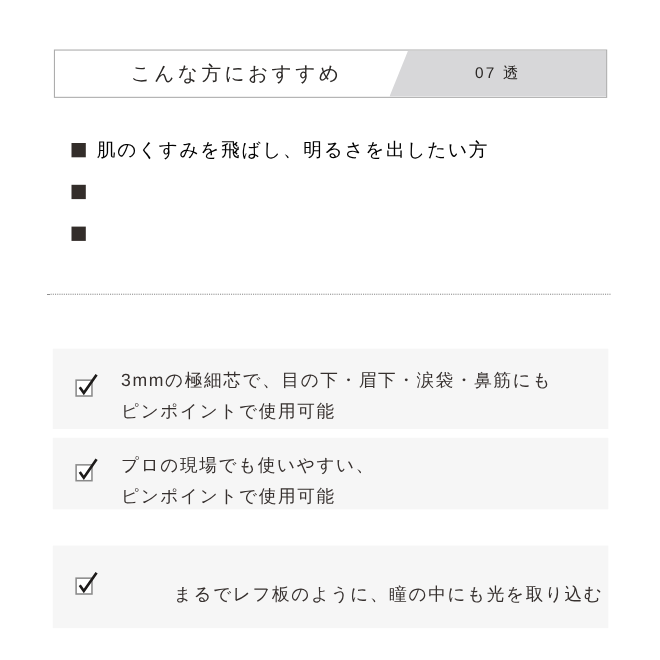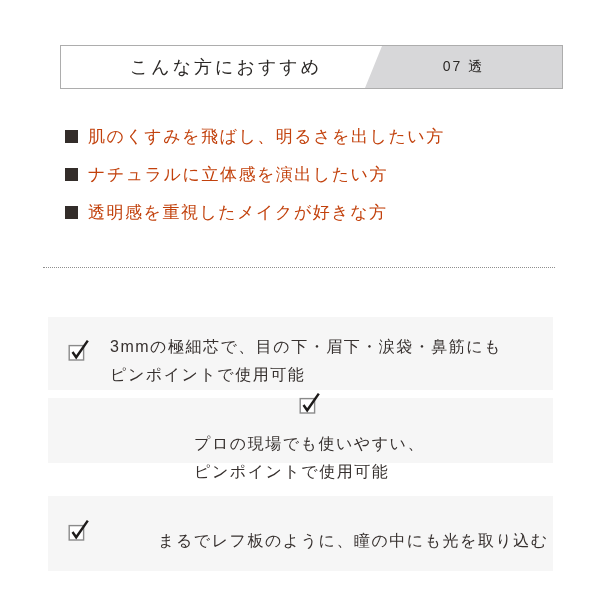--- a/index.html
+++ b/index.html
@@ -8,21 +8,21 @@
     width:600px;height:600px;
     background:#ffffff;
     font-family:"Liberation Sans","DejaVu Sans",sans-serif;
     color:#36302e;
     overflow:hidden;
   }
 
   
   .header-box{
     position:absolute;left:49px;top:45px;width:503px;height:44px;
-    border:1px solid #adadad;background:#ffffff;box-sizing:border-box;margin-left:11px;
+    border:1px solid #adadad;background:#ffffff;box-sizing:border-box;
   }
   .header-title{
     position:absolute;left:0;top:0;bottom:0;width:330px;
     display:flex;align-items:center;justify-content:center;
     font-size:18px;letter-spacing:3px;color:#2b2826;font-weight:500;
   }
   .header-badge{
     position:absolute;right:0;top:0;bottom:0;width:197px;
     background:#d7d7d9;
     clip-path:polygon(17px 0,100% 0,100% 100%,0 100%);
@@ -30,36 +30,36 @@
     font-size:14px;letter-spacing:2px;color:#2b2826;font-weight:500;
   }
 
   
   .bullets{position:absolute;left:65px;top:117px;right:40px;}
   .bullet-row{display:flex;align-items:center;height:38px;}
   .bullet-square{
     width:13px;height:13px;background:#332d2a;flex:none;margin-right:10px;
   }
   .bullet-label{
-    font-size:17px;letter-spacing:1.5px;color:#c2410c;white-space:nowrap;
+    font-size:17px;letter-spacing:1.5px;color:#000000;white-space:nowrap;
   }
 
   
   .divider{
     position:absolute;left:43px;top:267px;width:512px;height:0;
     border-top:1px dotted #8f8f8f;
   }
 
   
   .feature-band{
     position:absolute;left:48px;width:505px;background:#f6f6f6;
     display:flex;align-items:center;box-sizing:border-box;
   }
   .band-1{top:317px;height:73px;}
-  .band-2{top:398px;height:65px;flex-direction:column;}
+  .band-2{top:398px;height:65px;}
   .band-3{top:496px;height:75px;gap:48px;}
   .check-icon{
     flex:none;width:24px;height:24px;margin-left:20px;margin-top:-7px;
   }
   .feature-text{
     margin-left:18px;font-size:16px;line-height:28px;letter-spacing:1.5px;
     color:#36302e;
     margin-top:15px;
   }
   .feature-line{display:block;white-space:nowrap;}
@@ -74,25 +74,23 @@
     <div class="header-badge">07 透</div>
   </div>
 
   <div class="bullets">
     <div class="bullet-row">
       <span class="bullet-square"></span>
       <span class="bullet-label">肌のくすみを飛ばし、明るさを出したい方</span>
     </div>
     <div class="bullet-row">
       <span class="bullet-square"></span>
-      <span class="bullet-label">ナチュラルに立体感を演出したい方</span>
     </div>
     <div class="bullet-row">
       <span class="bullet-square"></span>
-      <span class="bullet-label">透明感を重視したメイクが好きな方</span>
     </div>
   </div>
 
   <div class="divider"></div>
 
   <div class="feature-band band-1">
     <svg class="check-icon" viewBox="0 0 24 24" aria-hidden="true">
       <rect x="1.2" y="7.6" width="14.4" height="14.4" fill="#ffffff" stroke="#8a8a8a" stroke-width="1.4"></rect>
       <path d="M4.5 14 L8.2 19.3 L19.8 2.6" fill="none" stroke="#1d1b1a" stroke-width="2.4" stroke-linejoin="miter" stroke-linecap="butt"></path>
     </svg>

